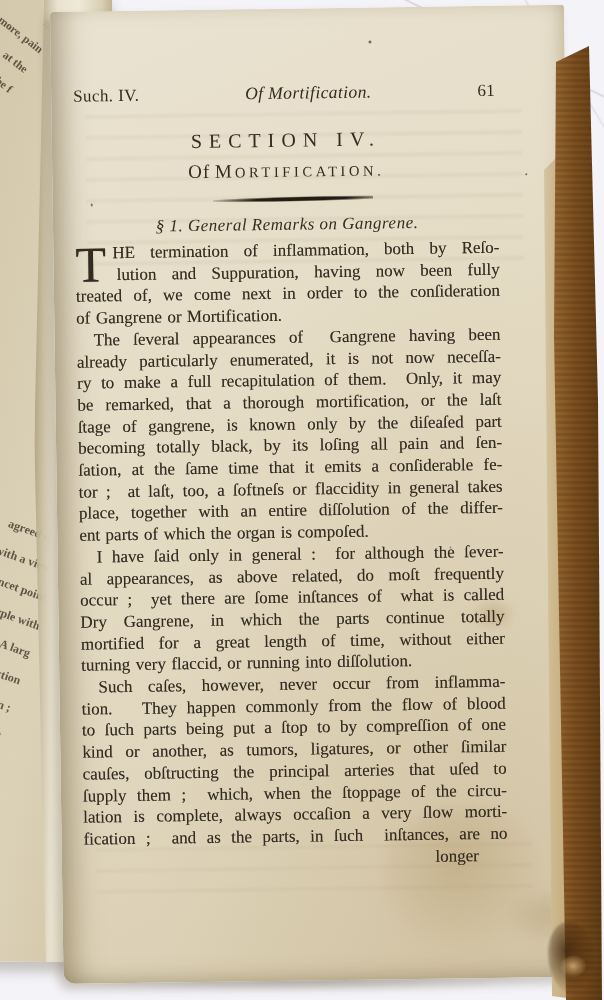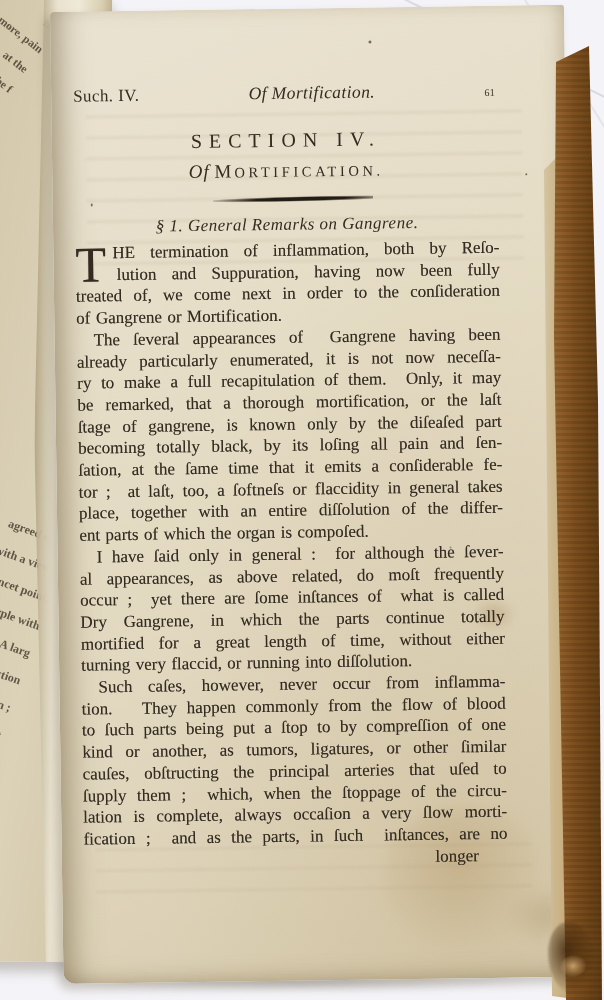--- a/index.html
+++ b/index.html
@@ -66,24 +66,24 @@
   .fleck{position:absolute;width:3px;height:3px;border-radius:50%;background:#54432c;opacity:.75;}
   .fleck.f1{left:318px;top:33px;}
   .fleck.f2{left:473px;top:168px;width:2px;height:2px;}
   .fleck.f3{left:38px;top:192px;width:2px;height:3px;}
   .fleck.f4{left:392px;top:540px;width:2px;height:2px;opacity:.5;}
   
   .content{position:absolute;left:22px;top:0;width:424px;color:var(--ink,#35302a);}
   .running-header{position:absolute;top:74px;left:0;width:100%;display:flex;align-items:baseline;font-size:17px;letter-spacing:.4px;}
   .rh-left{flex:0 0 auto;}
   .rh-center{flex:1 1 auto;text-align:center;font-style:italic;font-size:17.5px;}
-  .rh-right{flex:0 0 auto;font-size:10px;padding-right:2px;}
+  .rh-right{flex:0 0 auto;font-size:17px;padding-right:2px;}
   .section-title{position:absolute;top:120px;width:100%;text-align:center;font-size:20px;letter-spacing:7px;}
   .section-subtitle{position:absolute;top:151px;width:100%;text-align:center;font-size:19px;}
-  .section-subtitle .of{font-style:italic;letter-spacing:1px;}
+  .section-subtitle .of{letter-spacing:1px;}
   .section-subtitle .ini{letter-spacing:3px;}
   .section-subtitle .rest{font-size:14.5px;letter-spacing:3.6px;}
   .swell-rule{position:absolute;top:188px;left:50%;width:160px;height:5px;transform:translateX(-46%) rotate(-.6deg);
     background:radial-gradient(ellipse at 55% 50%,#231d15 38%,rgba(35,29,21,0) 78%);}
   .subsection{position:absolute;top:206px;width:100%;text-align:center;font-style:italic;font-size:17px;letter-spacing:.5px;}
   .body-text{position:absolute;top:231px;left:0;width:100%;font-size:17px;line-height:21.7px;
     text-shadow:0 0 .5px rgba(53,48,42,.55);word-spacing:1.2px;}
   .para{position:relative;}
   .line{text-align:justify;text-align-last:justify;white-space:pre-wrap;}
   .line.noj{text-align-last:left;}

